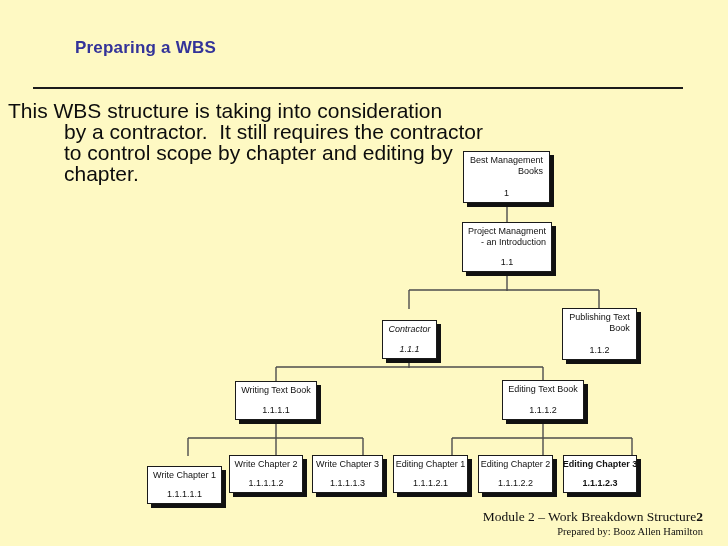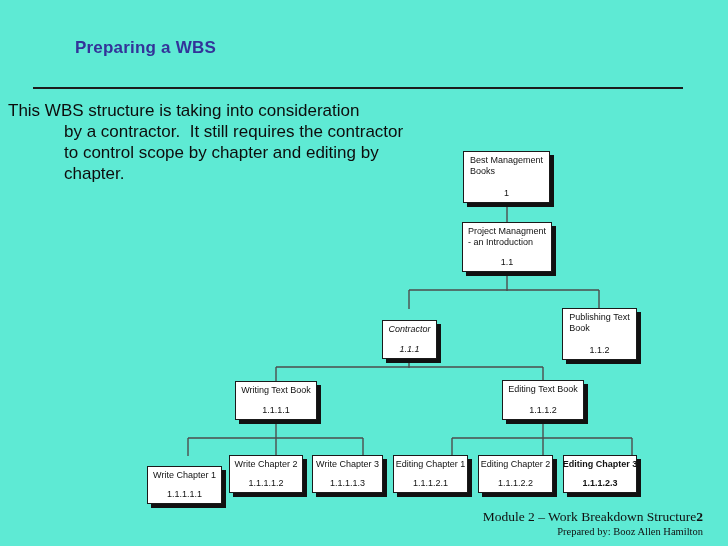--- a/index.html
+++ b/index.html
@@ -1,45 +1,45 @@
 <!DOCTYPE html>
 <html><head>
 <meta charset="utf-8">
 <style>
   html,body{margin:0;padding:0;background:#ffffff;}
   #slide{
-    position:relative;width:728px;height:546px;background:#5eead4;
+    position:relative;width:728px;height:546px;background:#fef9c3;
     font-family:"Liberation Sans",sans-serif;overflow:hidden;
   }
   
   .slide-title{
     position:absolute;left:75px;top:38px;
     font-size:17px;font-weight:bold;color:#333399;letter-spacing:0.2px;
   }
   .title-rule{
     position:absolute;left:33px;top:87px;width:650px;height:2px;background:#1c1c1c;
   }
   
   .body-text{
     position:absolute;left:8px;top:100px;width:460px;
-    font-size:17px;color:#0d0d0d;line-height:21px;
+    font-size:21px;color:#0d0d0d;line-height:21px;
   }
   .body-line{white-space:pre;}
   .body-line.cont{padding-left:56px;}
   
   .connectors{position:absolute;left:0;top:0;z-index:1;}
   .wbs-box{
     position:absolute;z-index:2;box-sizing:border-box;
     background:#ffffff;border:1.5px solid #1a1a1a;
     box-shadow:4px 4px 0 #111111;
     display:flex;flex-direction:column;align-items:center;justify-content:space-between;
     padding:3px 1px 4px 1px;
   }
   .box-label{
-    font-size:9px;line-height:11px;color:#111;text-align:left;white-space:pre;
+    font-size:9px;line-height:11px;color:#111;text-align:right;white-space:pre;
   }
   .box-code{
     font-size:9px;line-height:10px;color:#111;text-align:center;
   }
   
   .footer{
     position:absolute;right:25px;top:508px;text-align:right;
     font-family:"Liberation Serif",serif;color:#111;
   }
   .module-line{font-size:13.5px;line-height:17px;}

